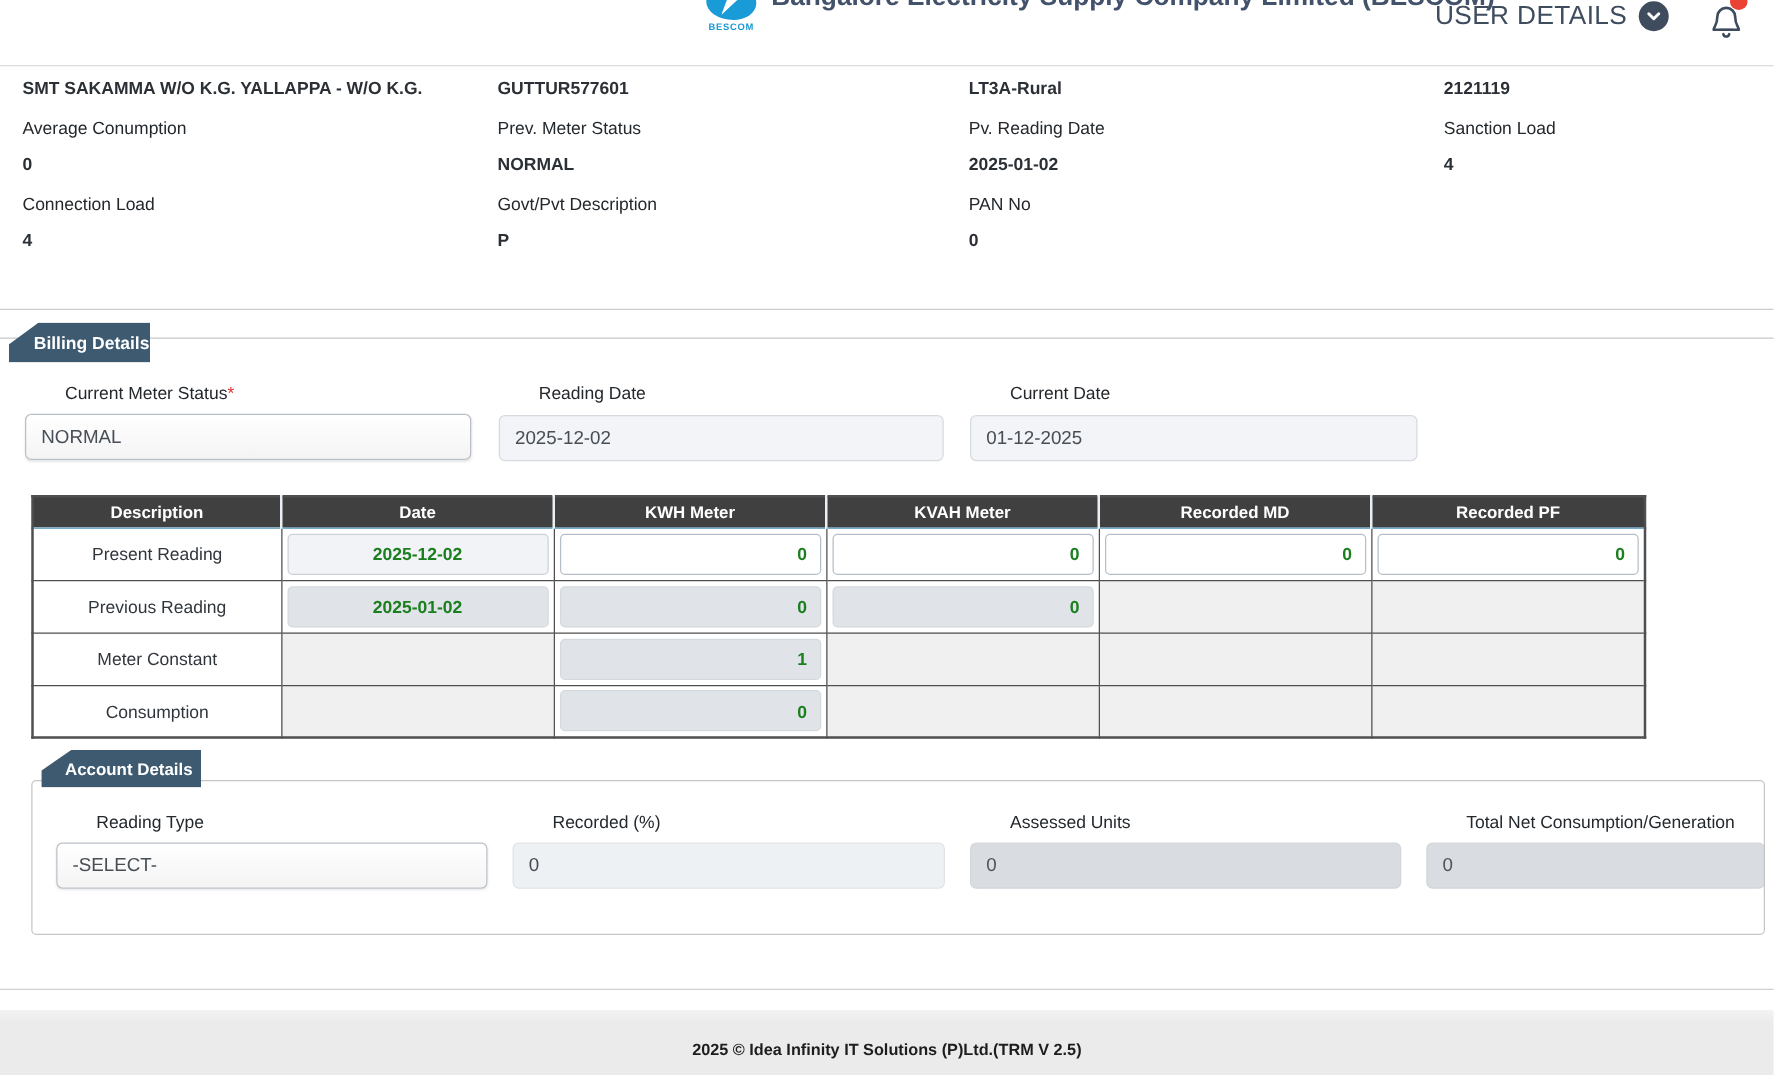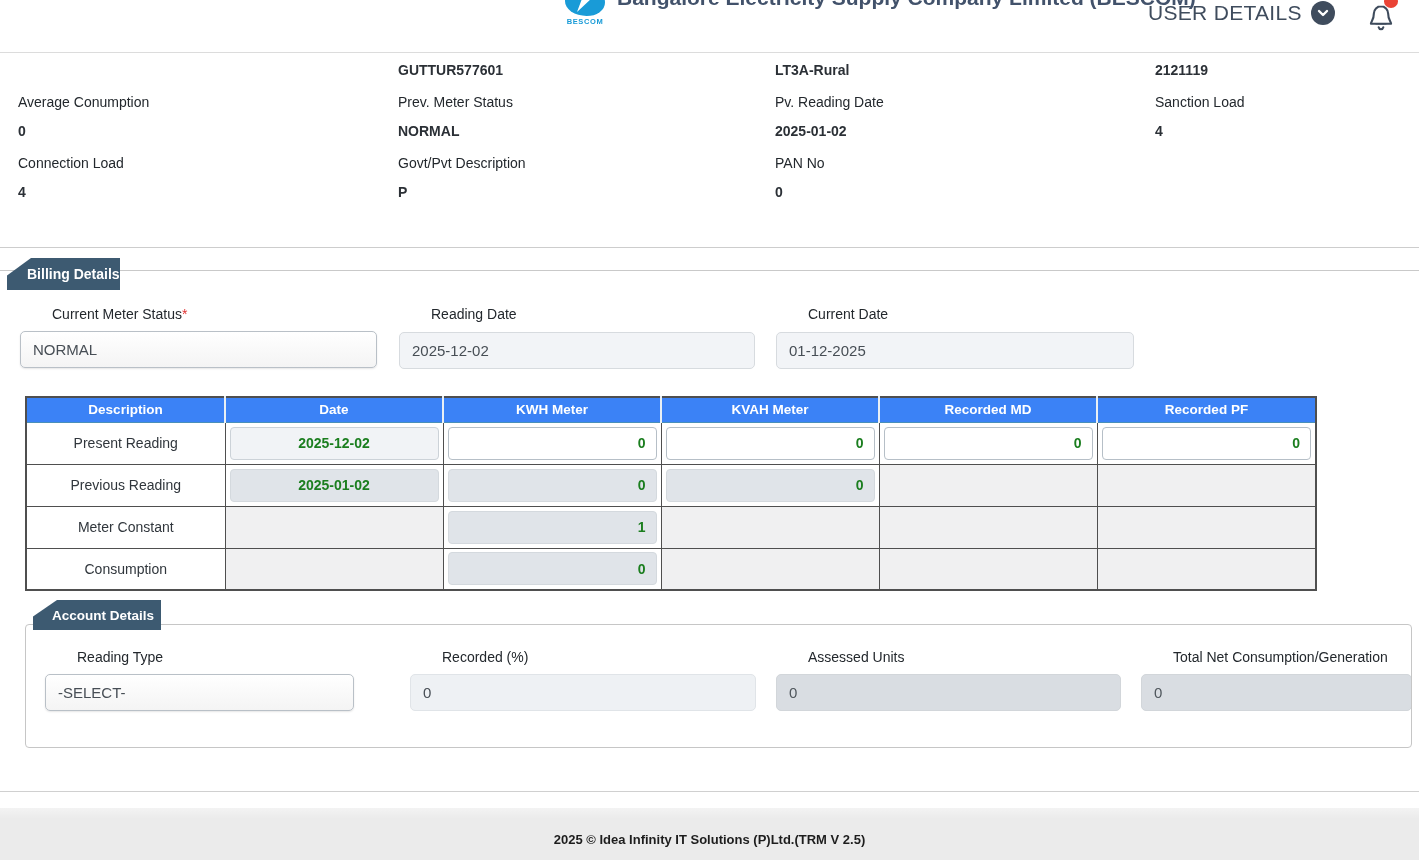--- a/index.html
+++ b/index.html
@@ -78,21 +78,21 @@
   #cms-input { top: 331px; left: 20px;  width: 357px; }
   #rd-input  { top: 332px; left: 399px; width: 356px; }
   #cd-input  { top: 332px; left: 776px; width: 358px; }
 
   
   #tbl {
     position: absolute; left: 25px; top: 396px; width: 1290px;
     border-collapse: collapse; table-layout: fixed; border: 2px solid #4f4f4f;
   }
   #tbl th {
-    background: #3b82f6; color: #fff; font-size: 13.5px; font-weight: bold;
+    background: #404040; color: #fff; font-size: 13.5px; font-weight: bold;
     height: 25px; border: 1px solid #4a8fb8; text-align: center;
   }
   #tbl th + th { border-left: 2px solid #e9eff4; }
   #tbl td { border: 1px solid #4f4f4f; height: 42px; vertical-align: middle; font-size: 14px; padding: 0; }
   td.desc { font-weight: normal; text-align: center; color: #30363c; font-size: 13.5px; background: #fff; }
   td.cg   { background: #f0f0f1; }
   .tin {
     margin: 3px 4px; height: 33px; border-radius: 4px; display: flex; align-items: center;
     font-weight: bold; color: #1b7e1f; font-size: 14px;
   }
@@ -102,21 +102,21 @@
   .tl { background: #f1f3f6;  border: 1px solid #ccd2d8; }
   .tg { background: #e0e4e9;  border: 1px solid #d4d9de; }
 
   
   #panel { position: absolute; left: 25px; top: 624px; width: 1387px; height: 124px;
            border: 1px solid #c6c6c6; border-radius: 4px; z-index: 1; }
   #rt-lbl   { top: 649px; left: 45px; }
   #rpct-lbl { top: 649px; left: 410px; }
   #au-lbl   { top: 649px; left: 776px; }
   #tn-lbl   { top: 649px; left: 1141px; }
-  #rt-input   { top: 674px; left: 45px;   width: 309px; }
+  #rt-input   { top: 674px; left: 45px;   width: 345px; }
   #rpct-input { top: 674px; left: 410px;  width: 346px; }
   #au-input   { top: 674px; left: 776px;  width: 345px; }
   #tn-input   { top: 674px; left: 1141px; width: 271px; }
 
   
   #ftr {
     position: absolute; top: 808px; left: 0; width: 100%; height: 52px;
     background: linear-gradient(#f3f3f3, #ebebeb 20%);
     display: flex; justify-content: center; align-items: flex-start; padding-top: 24px;
     font-size: 13px; font-weight: bold; color: #1d1d1d;
@@ -143,20 +143,21 @@
     <svg width="30" height="32" viewBox="0 0 24 26" fill="none" stroke="#3e4b5c" stroke-width="1.7" stroke-linejoin="round">
       <path d="M12 3.5c-3.2 0-5.8 2.6-5.8 5.8 0 5.6-2.4 6.4-2.4 8.4h16.4c0-2-2.4-2.8-2.4-8.4 0-3.2-2.6-5.8-5.8-5.8z"></path>
       <path d="M10.1 20.6a1.95 1.95 0 0 0 3.8 0" stroke-linecap="round"></path>
       <path d="M7.6 17.7h8.8" stroke-width="1.2"></path>
     </svg>
     <span class="badge"></span>
   </div>
 </div>
 
 <div id="cust">
+  <div class="it b c1 r1">SMT SAKAMMA W/O K.G. YALLAPPA -  W/O K.G.</div>
   <div class="it b c2 r1">GUTTUR577601</div>
   <div class="it b c3 r1">LT3A-Rural</div>
   <div class="it b c4 r1">2121119</div>
 
   <div class="it c1 r2">Average Conumption</div>
   <div class="it c2 r2">Prev. Meter Status</div>
   <div class="it c3 r2">Pv. Reading Date</div>
   <div class="it c4 r2">Sanction Load</div>
 
   <div class="it b c1 r3">0</div>

